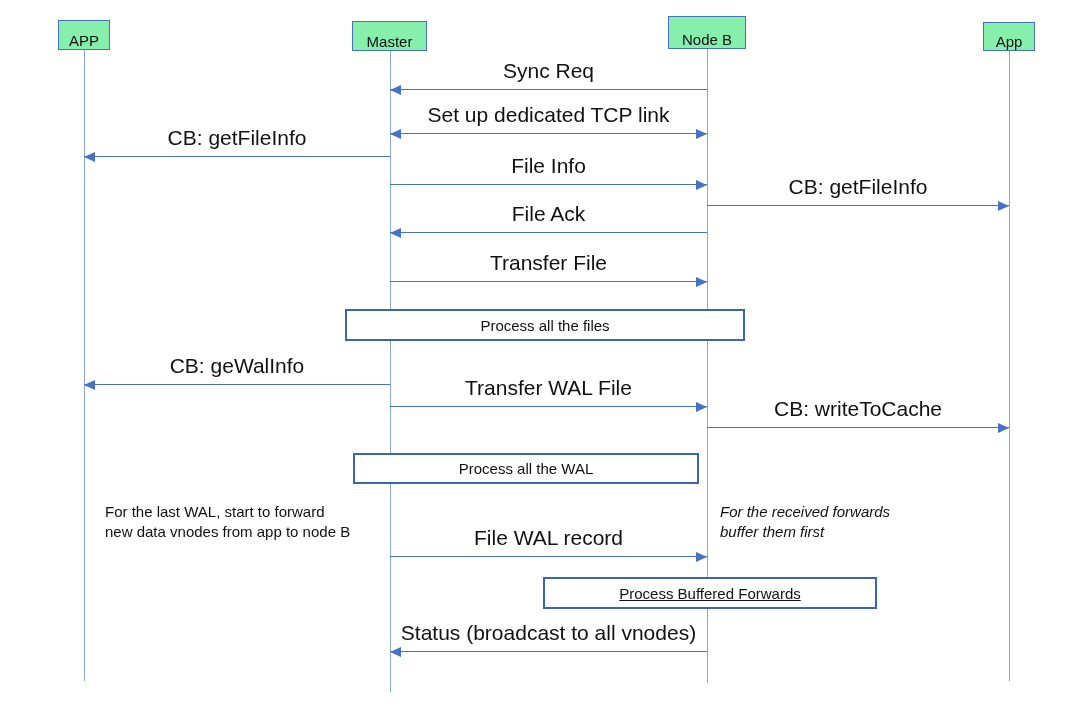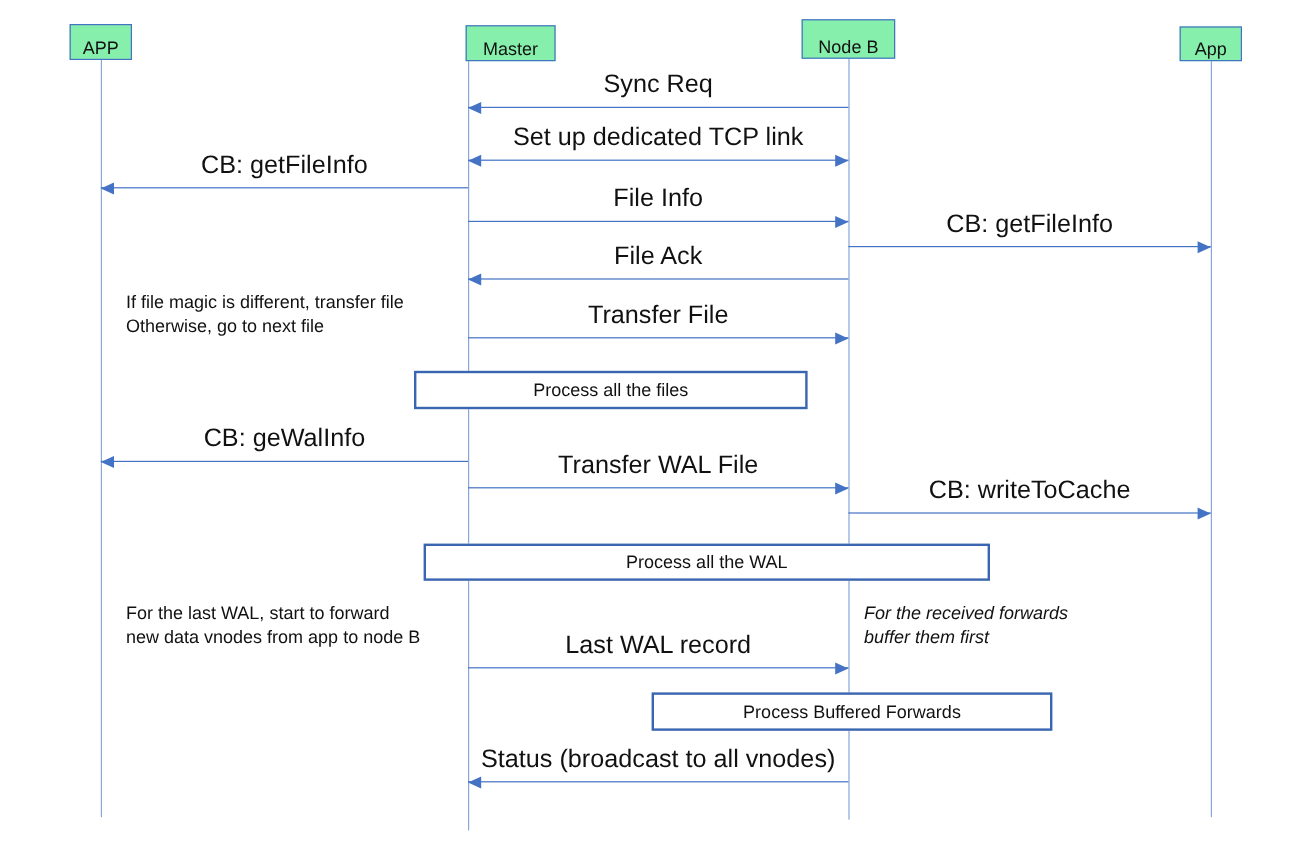--- a/index.html
+++ b/index.html
@@ -97,21 +97,21 @@
 <div class="canvas">
 
   <div class="lifeline" style="left:84px;  top:50px; height:631px;"></div>
   <div class="lifeline" style="left:390px; top:51px; height:641px;"></div>
   <div class="lifeline" style="left:707px; top:49px; height:634px;"></div>
   <div class="lifeline" style="left:1009px;top:51px; height:630px;"></div>
 
   <div class="actor" style="left:58px;  top:20px; width:52px; height:30px;">
       <span>APP</span>
     </div>
-  <div class="actor" style="left:352px; top:21px; width:75px; height:30px;margin-left:36px;">
+  <div class="actor" style="left:352px; top:21px; width:75px; height:30px;">
       <span>Master</span>
     </div>
   <div class="actor" style="left:668px; top:16px; width:78px; height:33px;">
       <span>Node B</span>
     </div>
   <div class="actor" style="left:983px; top:22px; width:52px; height:29px;">
       <span>App</span>
     </div>
 
   <div class="msg" style="left:390px; top:89px; width:317px;">
@@ -169,41 +169,39 @@
     <div class="head head-right"></div>
   </div>
 
   <div class="msg" style="left:707px; top:427px; width:302px;">
     <div class="msg-label">CB: writeToCache</div>
     <div class="msg-line"></div>
     <div class="head head-right"></div>
   </div>
 
   <div class="msg" style="left:390px; top:556px; width:317px;">
-    <div class="msg-label">Last WAL record</div>
+    <div class="msg-label">File WAL record</div>
     <div class="msg-line"></div>
     <div class="head head-right"></div>
   </div>
 
   <div class="msg" style="left:390px; top:651px; width:317px;">
     <div class="msg-label">Status (broadcast to all vnodes)</div>
     <div class="msg-line"></div>
     <div class="head head-left"></div>
   </div>
 
-  <div class="pbox" style="left:345px; top:309px; width:328px; height:32px;">
+  <div class="pbox" style="left:345px; top:309px; width:400px; height:32px;">
     <span>Process all the files</span>
   </div>
-  <div class="pbox" style="left:353px; top:453px; width:472px; height:31px;">
+  <div class="pbox" style="left:353px; top:453px; width:346px; height:31px;">
     <span>Process all the WAL</span>
   </div>
-  <div class="pbox" style="left:543px; top:577px; width:334px; height:32px;">
+  <div class="pbox" style="left:543px; top:577px; width:334px; height:32px;text-decoration:underline;">
     <span>Process Buffered Forwards</span>
   </div>
 
-  <div class="ann" style="left:105px; top:243px;">If file magic is different, transfer file
-Otherwise, go to next file</div>
   <div class="ann" style="left:105px; top:502px;">For the last WAL, start to forward
 new data vnodes from app to node B</div>
   <div class="ann" style="left:720px; top:502px;font-style:italic;">For the received forwards
 buffer them first</div>
 
 </div>
 
 </body></html>

